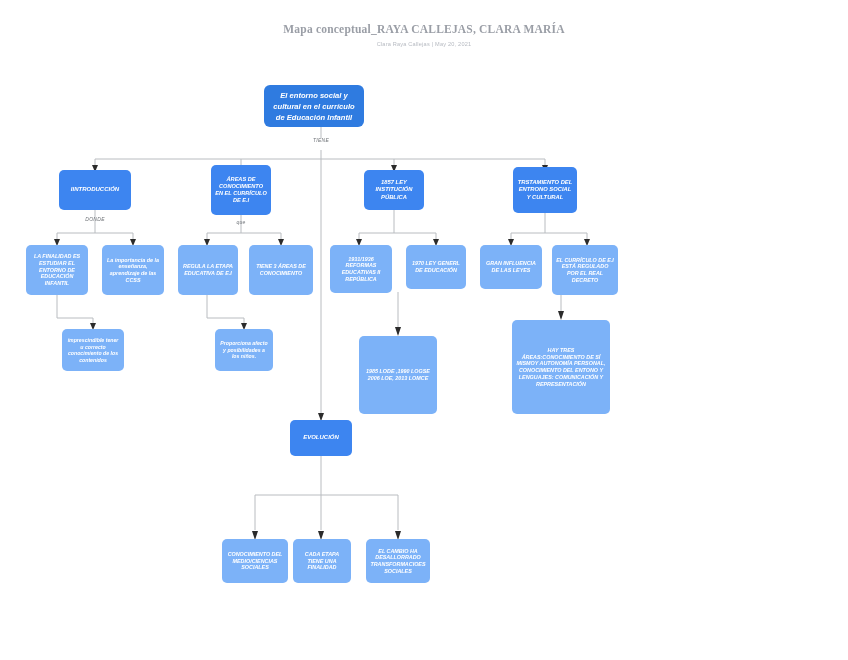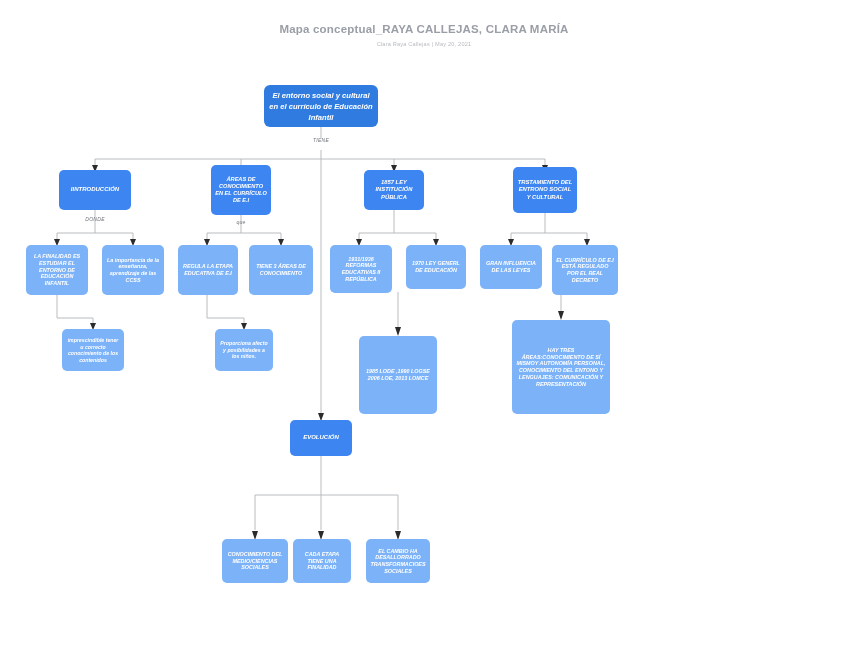--- a/index.html
+++ b/index.html
@@ -9,21 +9,21 @@
     background:#ffffff;
     font-family:"Liberation Sans","DejaVu Sans",sans-serif;
     overflow:hidden;
     position:relative;
   }
   #canvas{position:absolute;inset:0;width:848px;height:660px;}
 
   .header{position:absolute;left:0;top:22px;width:848px;text-align:center;}
   .doc-title{
     font-size:11.5px;font-weight:bold;color:#9a9ea6;
-    letter-spacing:.2px;line-height:14px;margin:0;
+    letter-spacing:.2px;line-height:14px;margin:0;font-family:Liberation Serif, serif;
   }
   .doc-sub{
     font-size:5.6px;color:#b6bac1;margin-top:4px;line-height:8px;
     letter-spacing:.2px;
   }
 
   svg.wires{position:absolute;left:0;top:0;width:848px;height:660px;
     pointer-events:none;}
   svg.wires path,svg.wires line{fill:none;stroke:#b9bcc0;stroke-width:1;}
   svg.wires polygon{fill:#2b2b2b;}
@@ -128,21 +128,21 @@
     <line x1="321" y1="456" x2="321" y2="495"></line>
     <line x1="255" y1="495" x2="398" y2="495"></line>
     <path d="M255 495 L255 530"></path>
     <path d="M321 495 L321 530"></path>
     <path d="M398 495 L398 530"></path>
     <polygon points="252,531 258,531 255,540"></polygon>
     <polygon points="318,531 324,531 321,540"></polygon>
     <polygon points="395,531 401,531 398,540"></polygon>
   </svg>
 
-  <div class="node root" style="left:264px;top:85px;width:114px;height:42px;">
+  <div class="node root" style="left:264px;top:85px;width:100px;height:42px;">
     <span>El entorno social y cultural en el currículo de Educación Infantil</span>
   </div>
 
   <div class="edge-label" style="left:291px;top:137px;width:60px;">TIENE</div>
   <div class="edge-label" style="left:65px;top:216px;width:60px;">DONDE</div>
   <div class="edge-label" style="left:211px;top:219px;width:60px;">que</div>
 
   <div class="node dark" style="left:59px;top:170px;width:72px;height:40px;font-size:6px;">
     <span>IINTRODUCCIÓN</span>
   </div>

